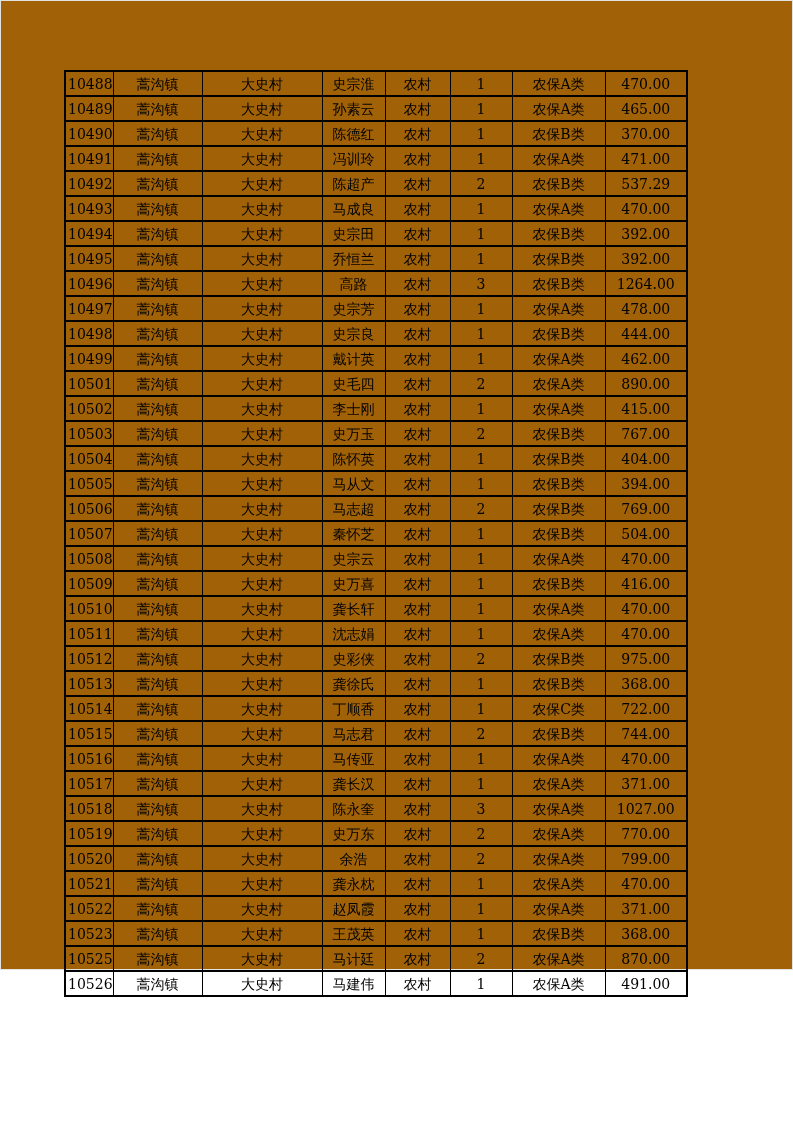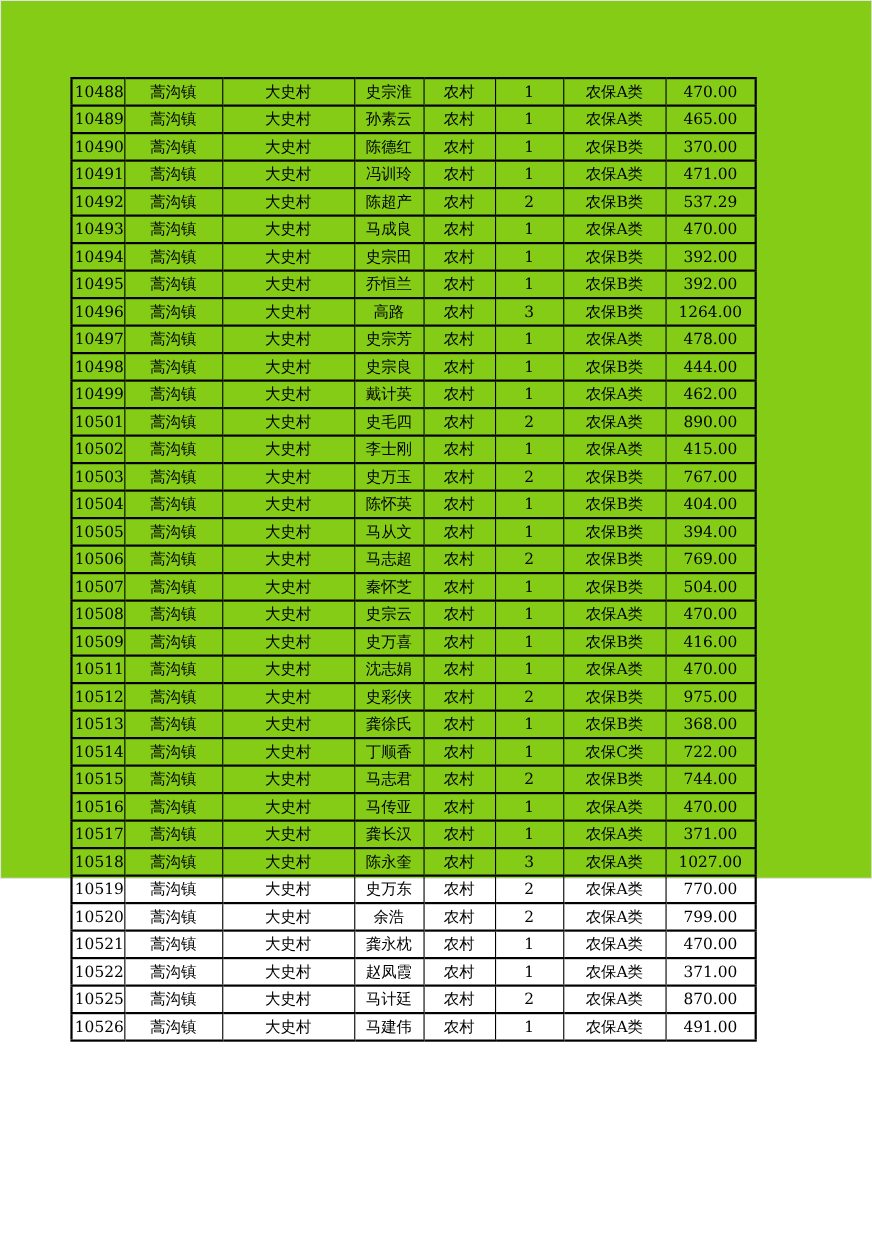--- a/index.html
+++ b/index.html
@@ -12,22 +12,22 @@
     height: 1122px;
     position: relative;
     overflow: hidden;
     font-family: "DejaVu Serif", "Liberation Serif", serif;
   }
   .page {
     position: absolute;
     left: 0;
     top: 0;
     width: 793px;
-    height: 799px;
-    background: #84cc16;
+    height: 970px;
+    background: #a16207;
     box-shadow: inset 0 0 0 1px #e2e2e2; 
   }
   table.data-table {
     position: absolute;
     left: 64px;
     top: 70px;
     width: 622px;
     border-collapse: collapse;
     table-layout: fixed;
     border: 2px solid #000000;
@@ -268,20 +268,30 @@
           <td>10509</td>
           <td>蒿沟镇</td>
           <td>大史村</td>
           <td>史万喜</td>
           <td>农村</td>
           <td>1</td>
           <td>农保B类</td>
           <td>416.00</td>
         </tr>
         <tr>
+          <td>10510</td>
+          <td>蒿沟镇</td>
+          <td>大史村</td>
+          <td>龚长轩</td>
+          <td>农村</td>
+          <td>1</td>
+          <td>农保A类</td>
+          <td>470.00</td>
+        </tr>
+        <tr>
           <td>10511</td>
           <td>蒿沟镇</td>
           <td>大史村</td>
           <td>沈志娟</td>
           <td>农村</td>
           <td>1</td>
           <td>农保A类</td>
           <td>470.00</td>
         </tr>
         <tr>
@@ -386,20 +396,30 @@
         </tr>
         <tr>
           <td>10522</td>
           <td>蒿沟镇</td>
           <td>大史村</td>
           <td>赵凤霞</td>
           <td>农村</td>
           <td>1</td>
           <td>农保A类</td>
           <td>371.00</td>
+        </tr>
+        <tr>
+          <td>10523</td>
+          <td>蒿沟镇</td>
+          <td>大史村</td>
+          <td>王茂英</td>
+          <td>农村</td>
+          <td>1</td>
+          <td>农保B类</td>
+          <td>368.00</td>
         </tr>
         <tr>
           <td>10525</td>
           <td>蒿沟镇</td>
           <td>大史村</td>
           <td>马计廷</td>
           <td>农村</td>
           <td>2</td>
           <td>农保A类</td>
           <td>870.00</td>

